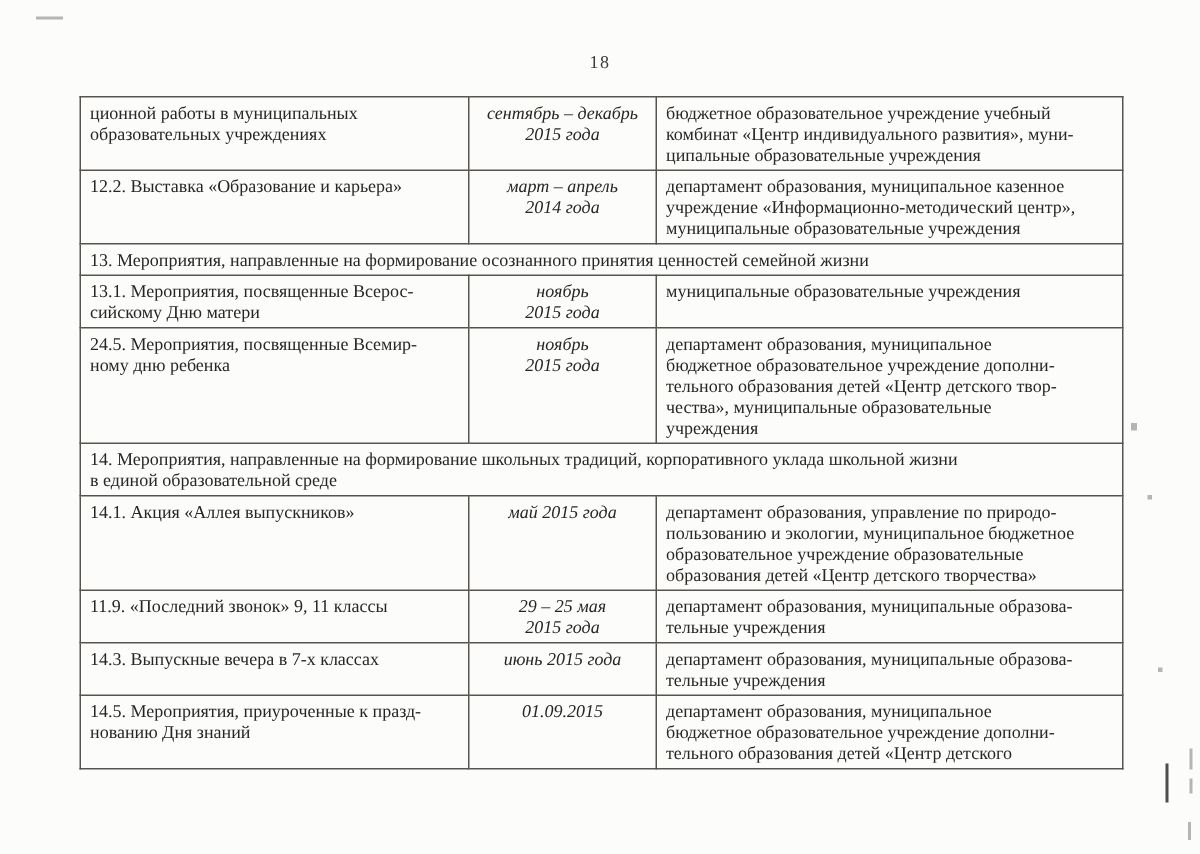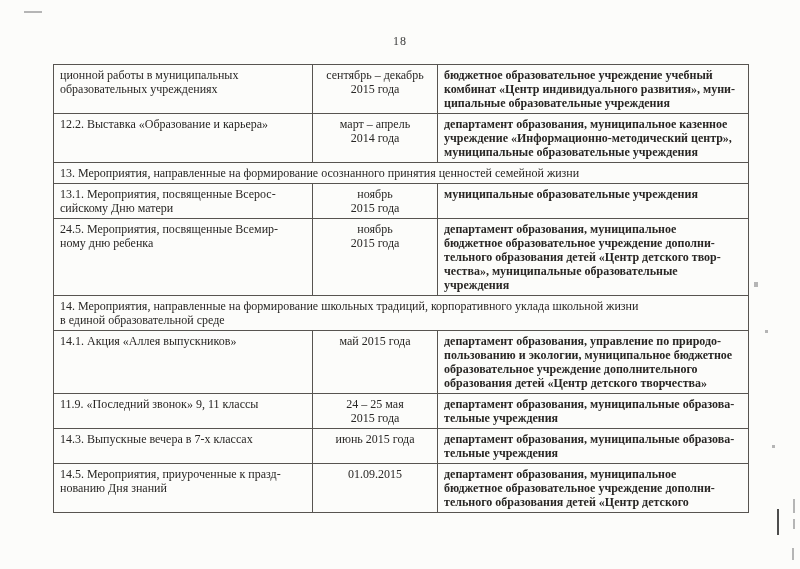--- a/index.html
+++ b/index.html
@@ -40,22 +40,22 @@
   table.doc-table td {
     border: 1px solid #575450;
     vertical-align: top;
     font-size: 12px;
     line-height: 14px;
     padding: 3px 6px 3px 6px;
     white-space: pre-line;
     color: #282624;
   }
   td.c1 { text-align: left; }
-  td.c2 { text-align: center; }
-  td.c3 { text-align: left; padding-left: 8px; font-weight: bold; }
+  td.c2 { text-align: center; font-style: italic; }
+  td.c3 { text-align: left; padding-left: 8px; }
   td.sec {
     text-align: left;
     padding: 5px 8px 5px 6px;
     line-height: 15px;
   }
   
   .artifact {
     position: absolute;
     background: #8a8a8a;
   }
@@ -115,26 +115,26 @@
       </tr>
       <tr>
         <td class="sec" colspan="3">14. Мероприятия, направленные на формирование школьных традиций, корпоративного уклада школьной жизни
 в единой образовательной среде</td>
       </tr>
       <tr>
         <td class="c1">14.1. Акция «Аллея выпускников»</td>
         <td class="c2">май 2015 года</td>
         <td class="c3">департамент образования, управление по природо-
 пользованию и экологии, муниципальное бюджетное
-образовательное учреждение дополнительного
+образовательное учреждение образовательные
 образования детей «Центр детского творчества»</td>
       </tr>
       <tr>
         <td class="c1">11.9. «Последний звонок» 9, 11 классы</td>
-        <td class="c2">24 – 25 мая
+        <td class="c2">29 – 25 мая
 2015 года</td>
         <td class="c3">департамент образования, муниципальные образова-
 тельные учреждения</td>
       </tr>
       <tr>
         <td class="c1">14.3. Выпускные вечера в 7-х классах</td>
         <td class="c2">июнь 2015 года</td>
         <td class="c3">департамент образования, муниципальные образова-
 тельные учреждения</td>
       </tr>

